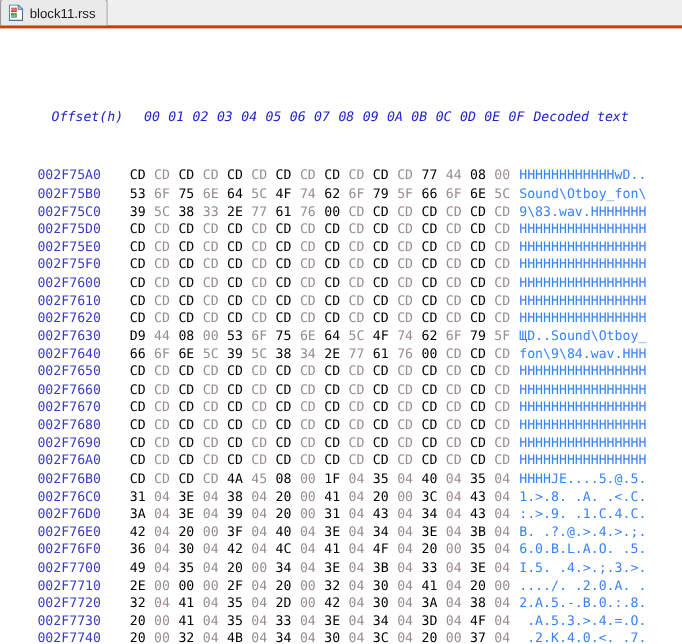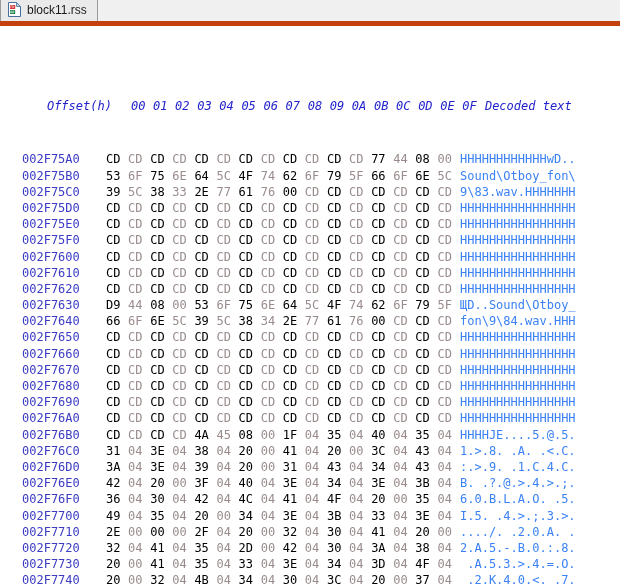--- a/index.html
+++ b/index.html
@@ -14,21 +14,21 @@
     font-family: "DejaVu Sans Mono", monospace;
   }
 
   
   #tab-bar {
     position: relative;
     height: 26px;
     background: #f0f0f0;
     display: flex;
     align-items: flex-end;
-    border-bottom: 5px solid #c2410c;
+    border-bottom: 3px solid #c2410c;
     box-sizing: border-box;
   }
   .tab {
     position: relative;
     height: 25px;
     box-sizing: border-box;
     display: flex;
     align-items: center;
     gap: 6px;
     padding: 0 10px 0 7px;
@@ -82,21 +82,21 @@
     font-style: italic;
   }
   .hex-row {
     height: 16.2px;
   }
   .off {
     color: #3b3bc4;
     display: inline-block;
     width: 84px;
     text-align: left;
-    padding-left: 22px;
+    padding-left: 34px;
     box-sizing: content-box;
   }
   .hdr-off {
     color: #2222cc;
     display: inline-block;
     width: 84px;
     padding-left: 18px;
     box-sizing: content-box;
   }
   .bytes {

